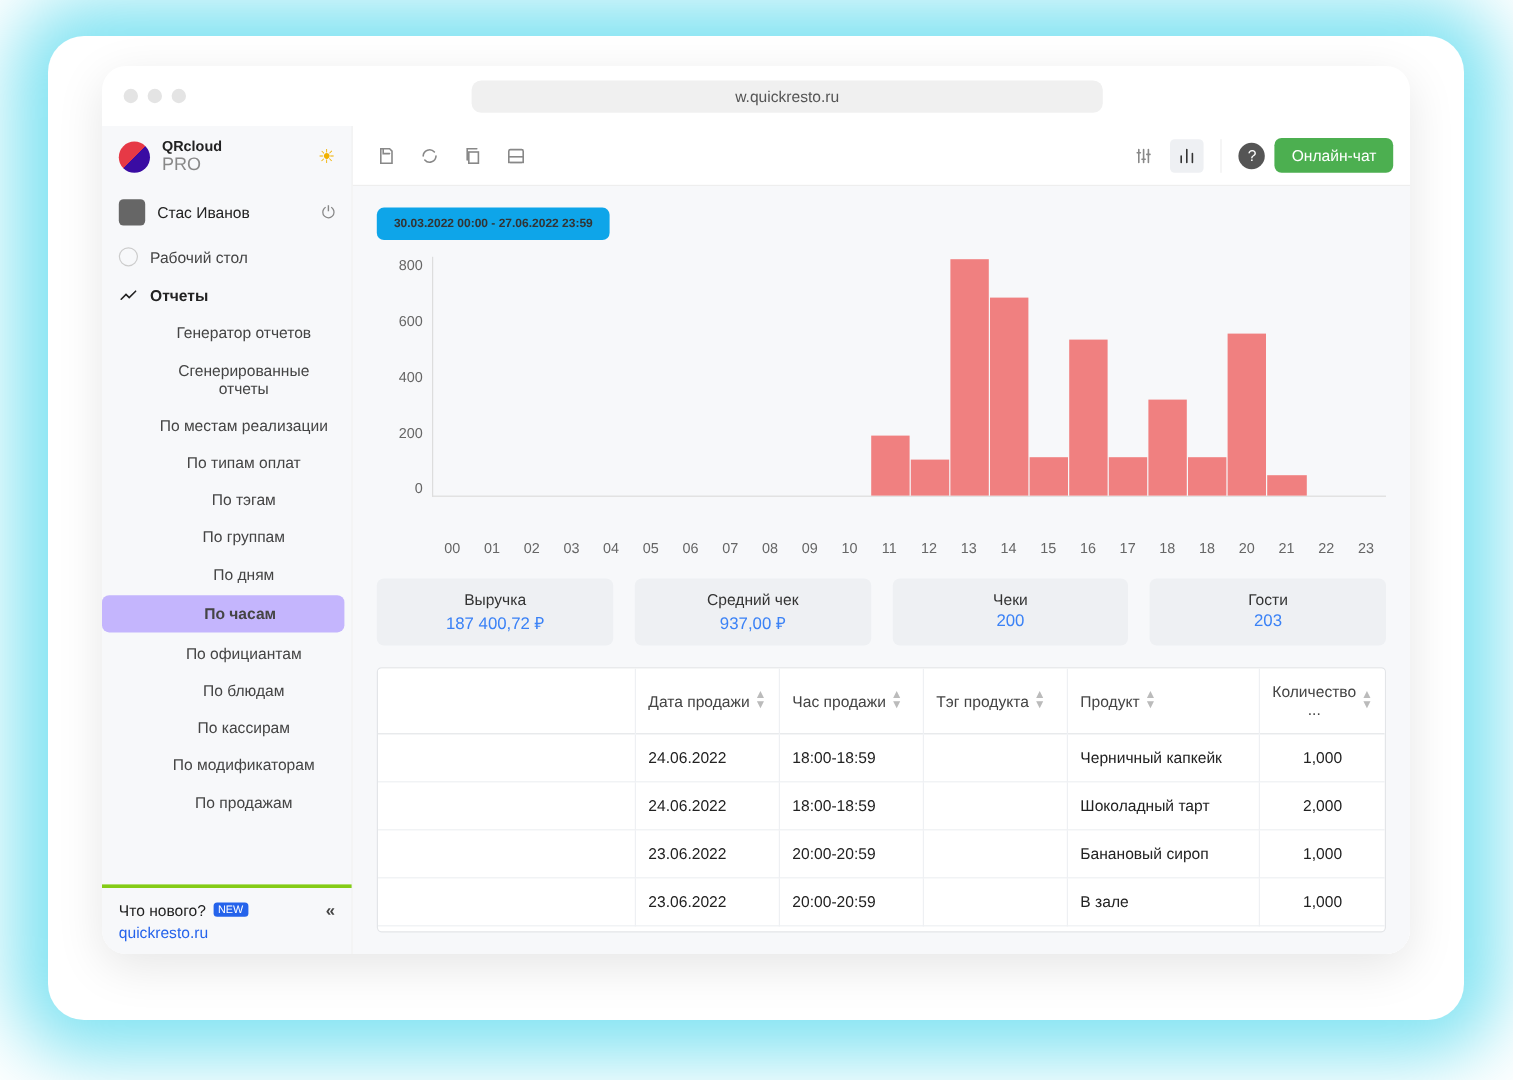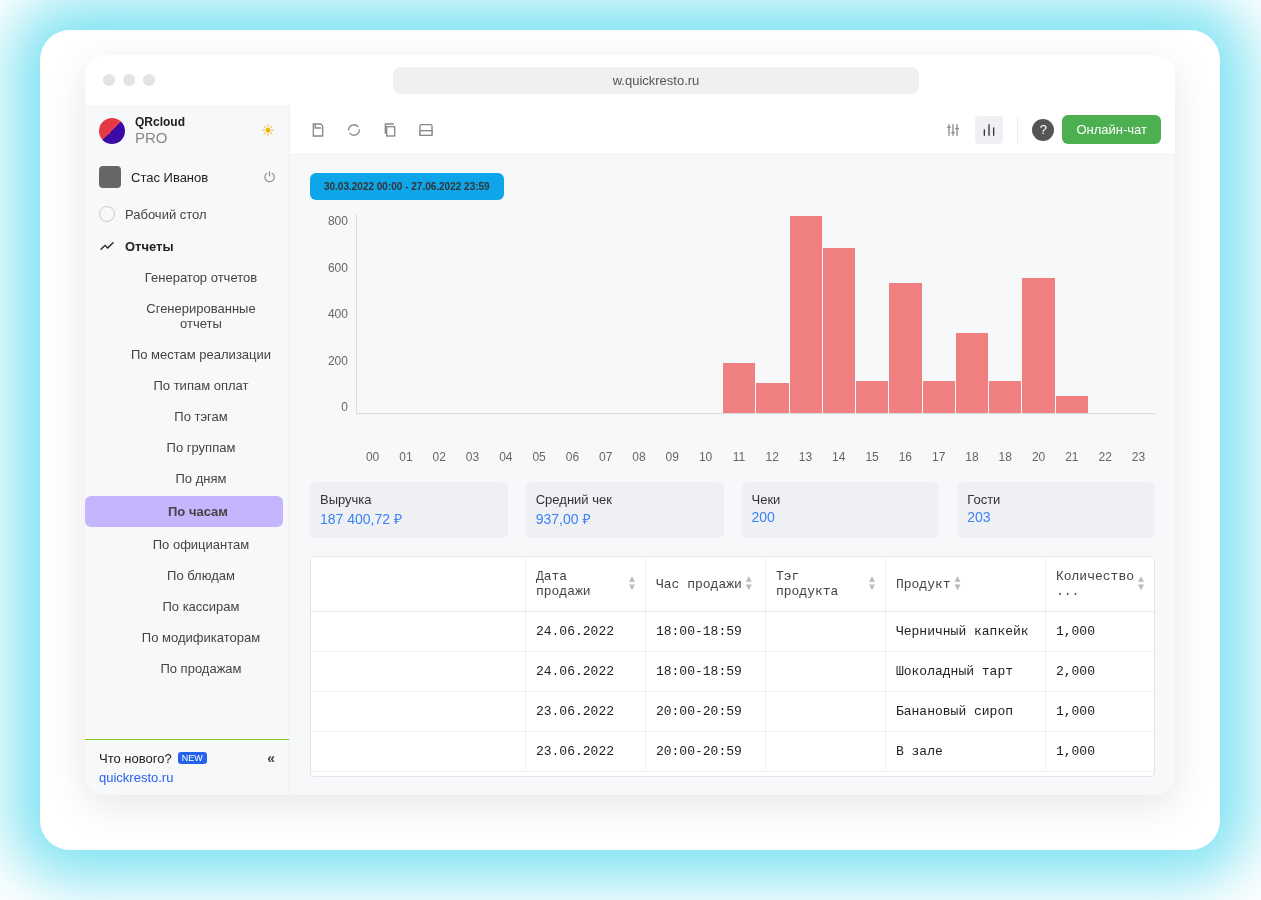--- a/index.html
+++ b/index.html
@@ -22,21 +22,21 @@
 .avatar { width: 22px; height: 22px; border-radius: 4px; background: #666; }
 .user-name { font-size: 13px; color: #222; }
 .power-icon { margin-left: auto; color: #888; font-size: 14px; }
 .nav { flex: 1; overflow-y: auto; }
 .nav-item { display: flex; align-items: flex-end; padding: 8px 14px; font-size: 13px; color: #444; cursor: pointer; gap: 10px; }
 .nav-item.top { font-weight: 400; }
 .nav-item.bold { font-weight: 700; color: #222; }
 .nav-icon-ph { width: 16px; height: 16px; border: 1.5px solid #ccc; border-radius: 50%; }
 .nav-sub { padding: 8px 14px 8px 42px; font-size: 13px; color: #444; cursor: pointer; text-align: center; }
 .nav-sub.active { background: #c4b5fd; font-weight: 700; border-radius: 6px; margin: 2px 6px 2px 0; padding-left: 42px; }
-.sidebar-footer { padding: 10px 14px; border-top: 1px solid #84cc16; font-size: 13px; }
+.sidebar-footer { padding: 10px 14px; border-top: 3px solid #84cc16; font-size: 13px; }
 .whatsnew { display: flex; align-items: center; gap: 6px; color: #222; }
 .new-badge { background: #2563eb; color: #fff; font-size: 9px; padding: 1px 4px; border-radius: 3px; }
 .collapse-icon { margin-left: auto; color: #444; font-size: 14px; font-weight: bold; }
 .footer-link { color: #2563eb; margin-top: 4px; }
 .main { flex: 1; display: flex; flex-direction: column; background: #fff; }
 .toolbar { height: 50px; display: flex; align-items: center; padding: 0 14px; gap: 8px; border-bottom: 1px solid #eee; }
 .tb-btn { width: 28px; height: 28px; display: flex; align-items: center; justify-content: center; color: #888; border-radius: 4px; cursor: pointer; font-size: 15px; }
 .tb-btn.active { background: #eef0f3; color: #333; }
 .tb-spacer { flex: 1; }
 .online-chat { background: #4caf50; color: #fff; border-radius: 6px; padding: 7px 14px; font-size: 13px; cursor: pointer; }
@@ -44,31 +44,31 @@
 .date-pill { background: #0ea5e9; border-radius: 6px; padding: 8px 14px; font-size: 10px; font-weight: 700; color: #333; display: inline-block; }
 .chart-wrap { margin-top: 14px; display: flex; height: 230px; }
 .y-axis { display: flex; flex-direction: column; justify-content: space-between; height: 200px; width: 46px; text-align: right; font-size: 12px; color: #666; padding-right: 8px; }
 .plot { flex: 1; position: relative; height: 200px; border-left: 1px solid #ddd; border-bottom: 1px solid #ddd; }
 .bars { position: absolute; left: 0; right: 0; bottom: 0; height: 200px; display: flex; }
 .bar-slot { flex: 1; display: flex; align-items: flex-end; padding: 0 0.5px; }
 .bar { width: 100%; background: #f08080; }
 .x-axis { display: flex; margin-left: 46px; font-size: 12px; color: #666; margin-top: 6px; }
 .x-tick { flex: 1; text-align: center; }
 .metrics { display: flex; gap: 18px; margin-top: 18px; }
-.metric { flex: 1; background: #eef0f3; border-radius: 6px; padding: 10px; text-align: left; }
+.metric { flex: 1; background: #eef0f3; border-radius: 6px; padding: 10px; text-align: center; }
 .metric .label { font-size: 13px; color: #333; }
 .metric .value { font-size: 14px; color: #3b82f6; margin-top: 2px; }
 .table { margin-top: 18px; background: #fff; border: 1px solid #e3e5e8; border-radius: 4px; flex: 1; overflow: hidden; }
 .thead, .trow { display: flex; }
-.th, .td { padding: 12px 10px; font-size: 13px; border-right: 1px solid #eef0f3; font-family: Liberation Mono, monospace; }
+.th, .td { padding: 12px 10px; font-size: 13px; border-right: 1px solid #eef0f3; }
 .th { color: #444; background: #fff; border-bottom: 1px solid #e3e5e8; display: flex; align-items: center; gap: 4px; }
 .sort-icon { color: #bbb; font-size: 10px; line-height: 8px; }
 .td { border-bottom: 1px solid #eef0f3; color: #222; }
 .col1 { width: 215px; } .col2 { width: 120px; } .col3 { width: 120px; } .col4 { width: 120px; } .col5 { width: 160px; } .col6 { flex: 1; }
-.th:last-child, .td:last-child { border-right: none; }
+.th:last-child, .td:last-child { border-right: none; text-align: center; }
 svg.ic { width: 16px; height: 16px; stroke: currentColor; stroke-width: 2; fill: none; stroke-linecap: round; }
 </style>
 </head>
 <body>
 
 <div class="glow"></div>
 <div class="window">
 
   <div class="browser-bar">
     <div class="traffic">

